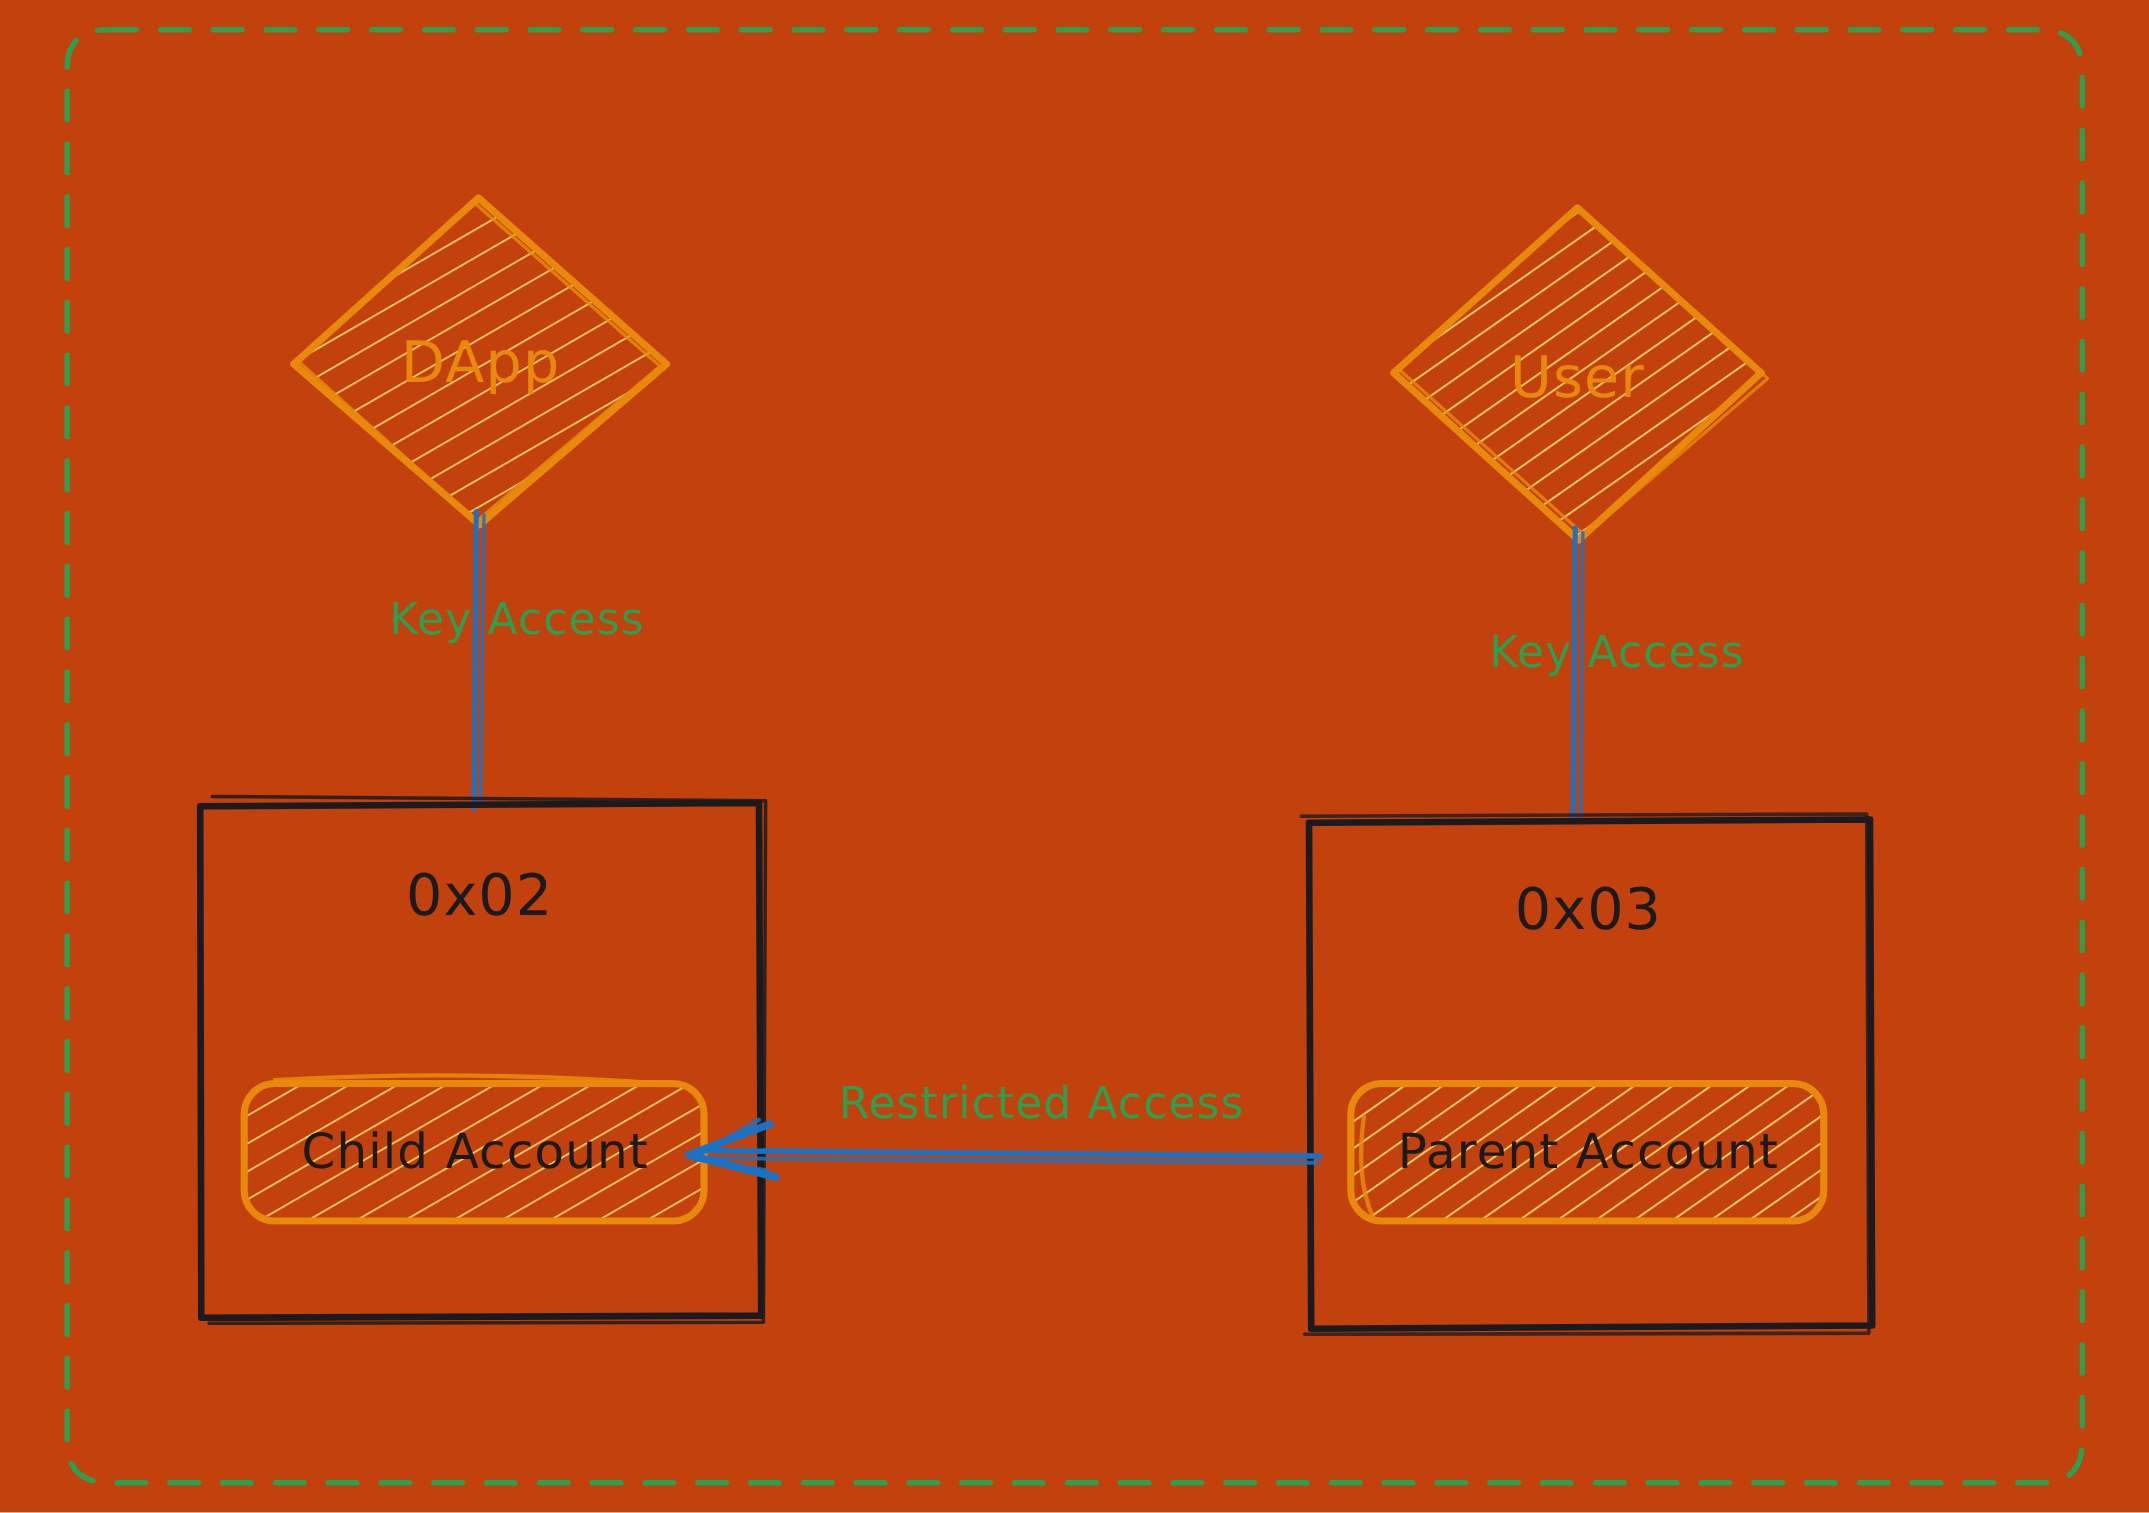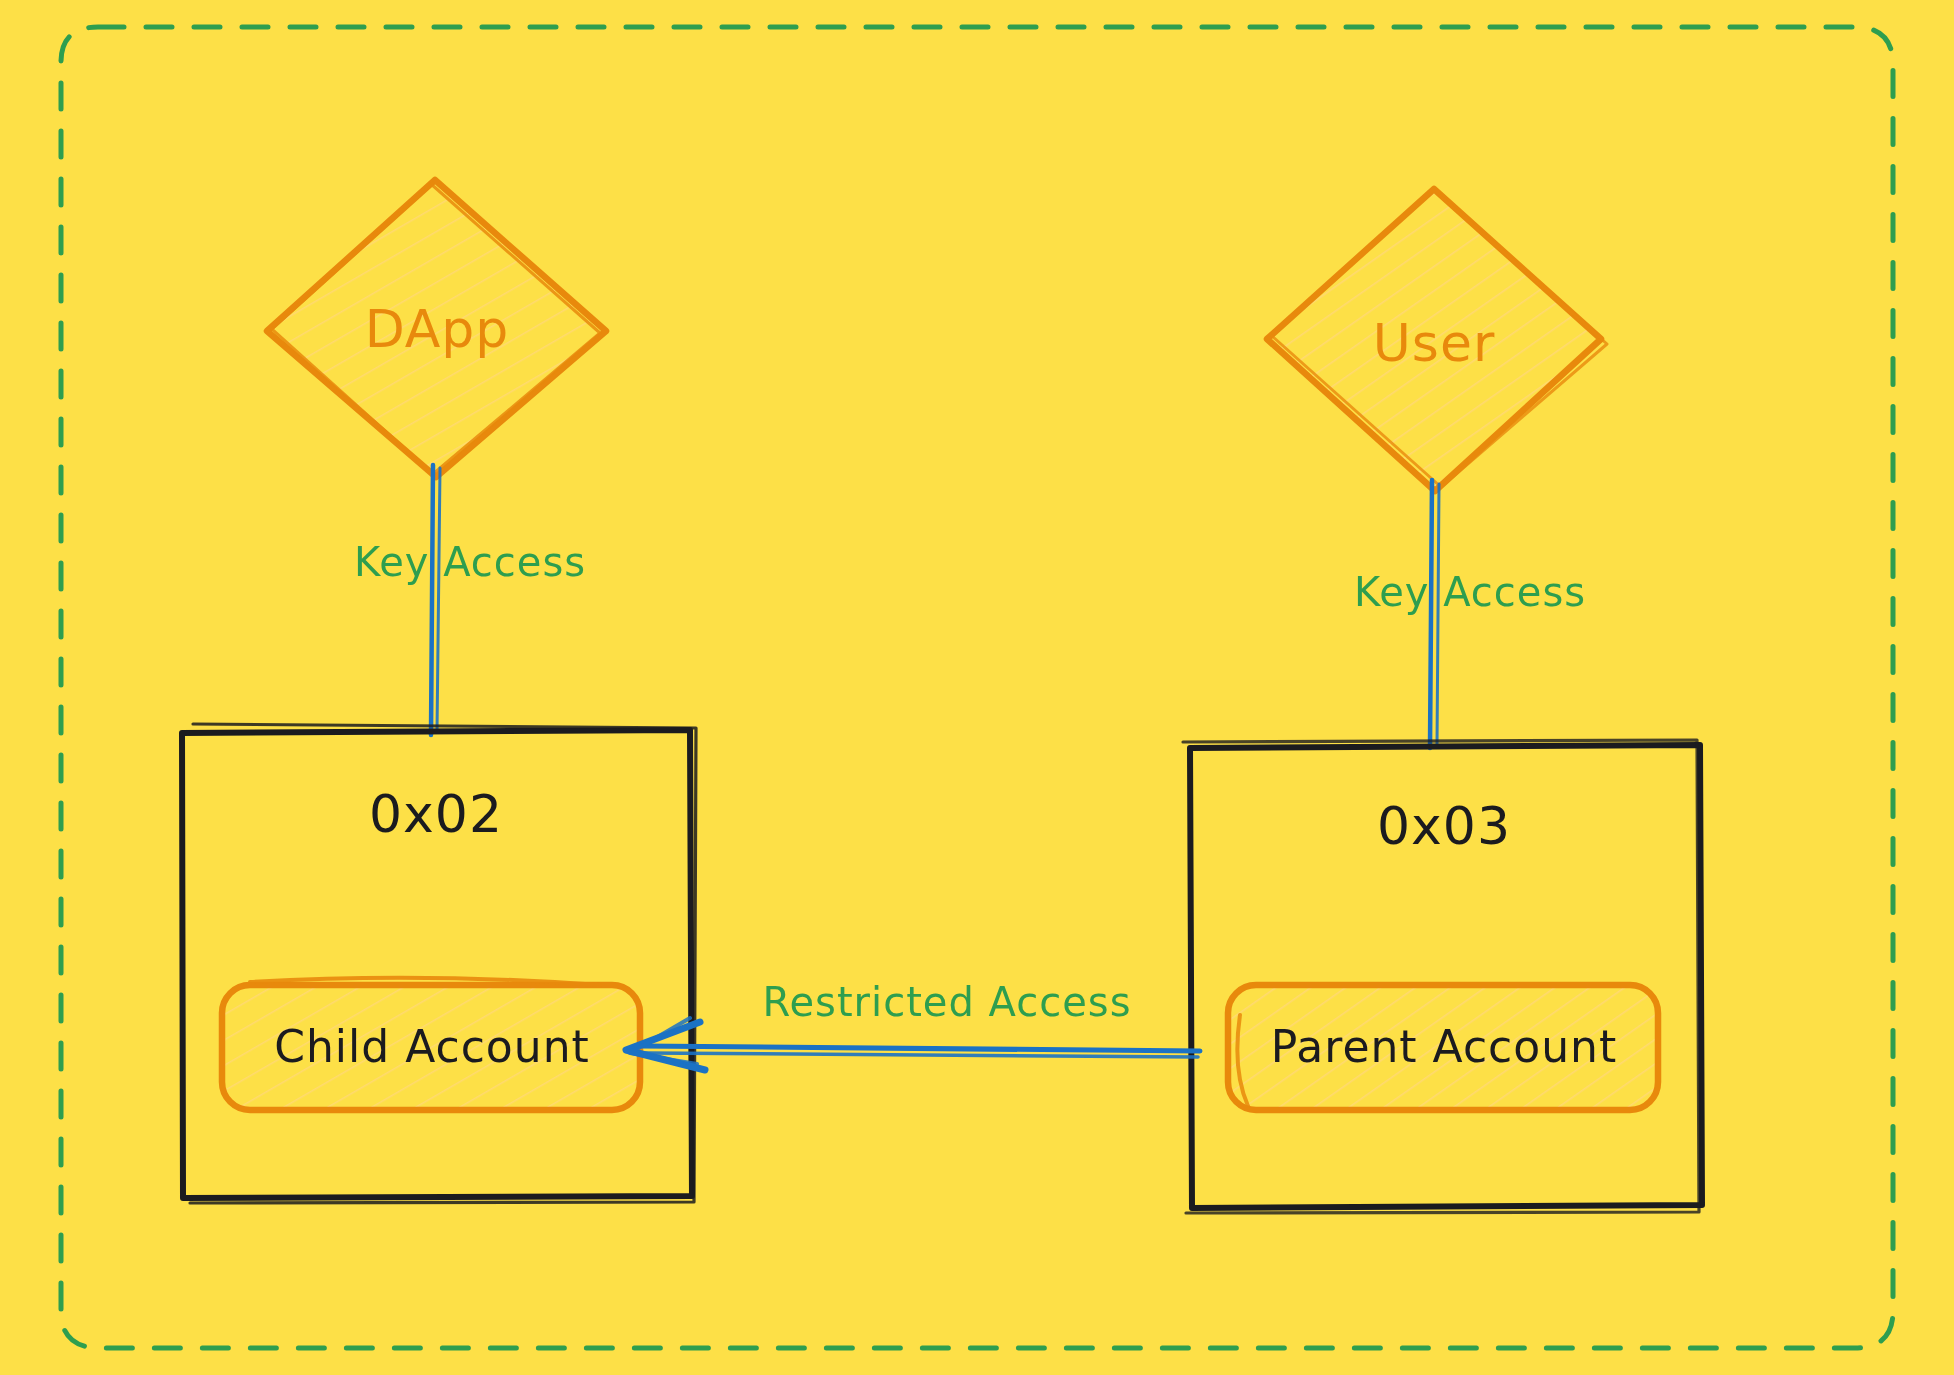--- a/index.html
+++ b/index.html
@@ -7,21 +7,21 @@
     padding: 0;
     background: #ffffff;
   }
   body {
     font-family: "DejaVu Sans", sans-serif;
   }
   #canvas-wrap {
     position: relative;
     width: 1954px;
     height: 1375px;
-    background: #fde047;
+    background: #c2410c;
     overflow: hidden;
   }
   #scene {
     position: absolute;
     top: 0;
     left: 0;
     width: 1954px;
     height: 1375px;
   }
   .hand-label {

